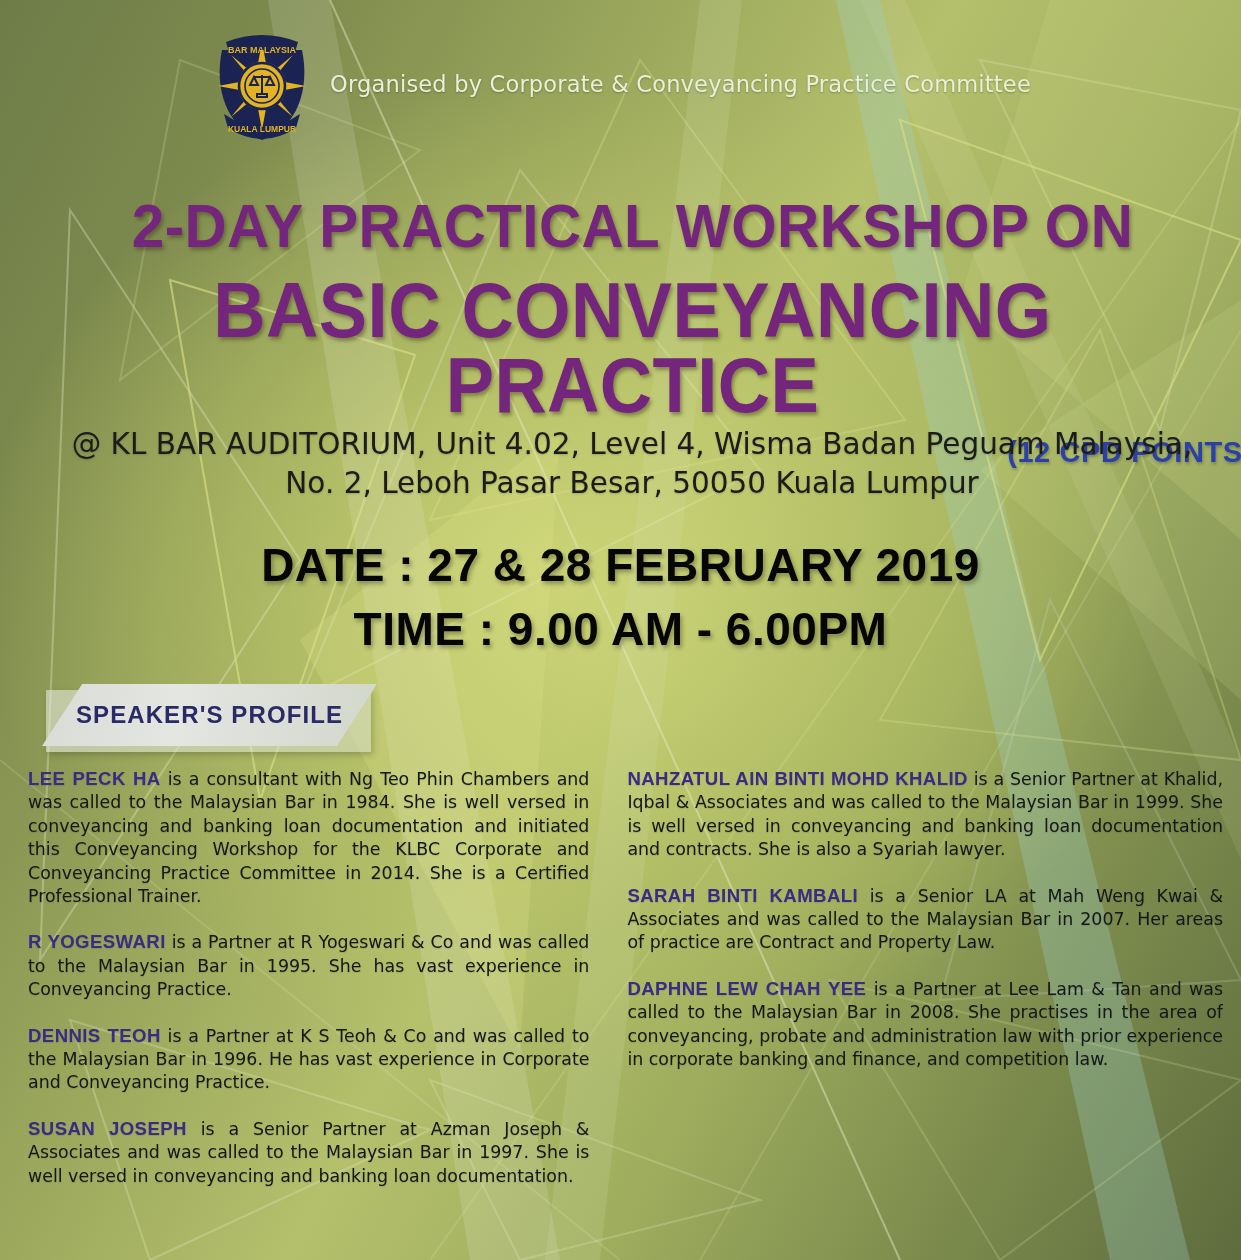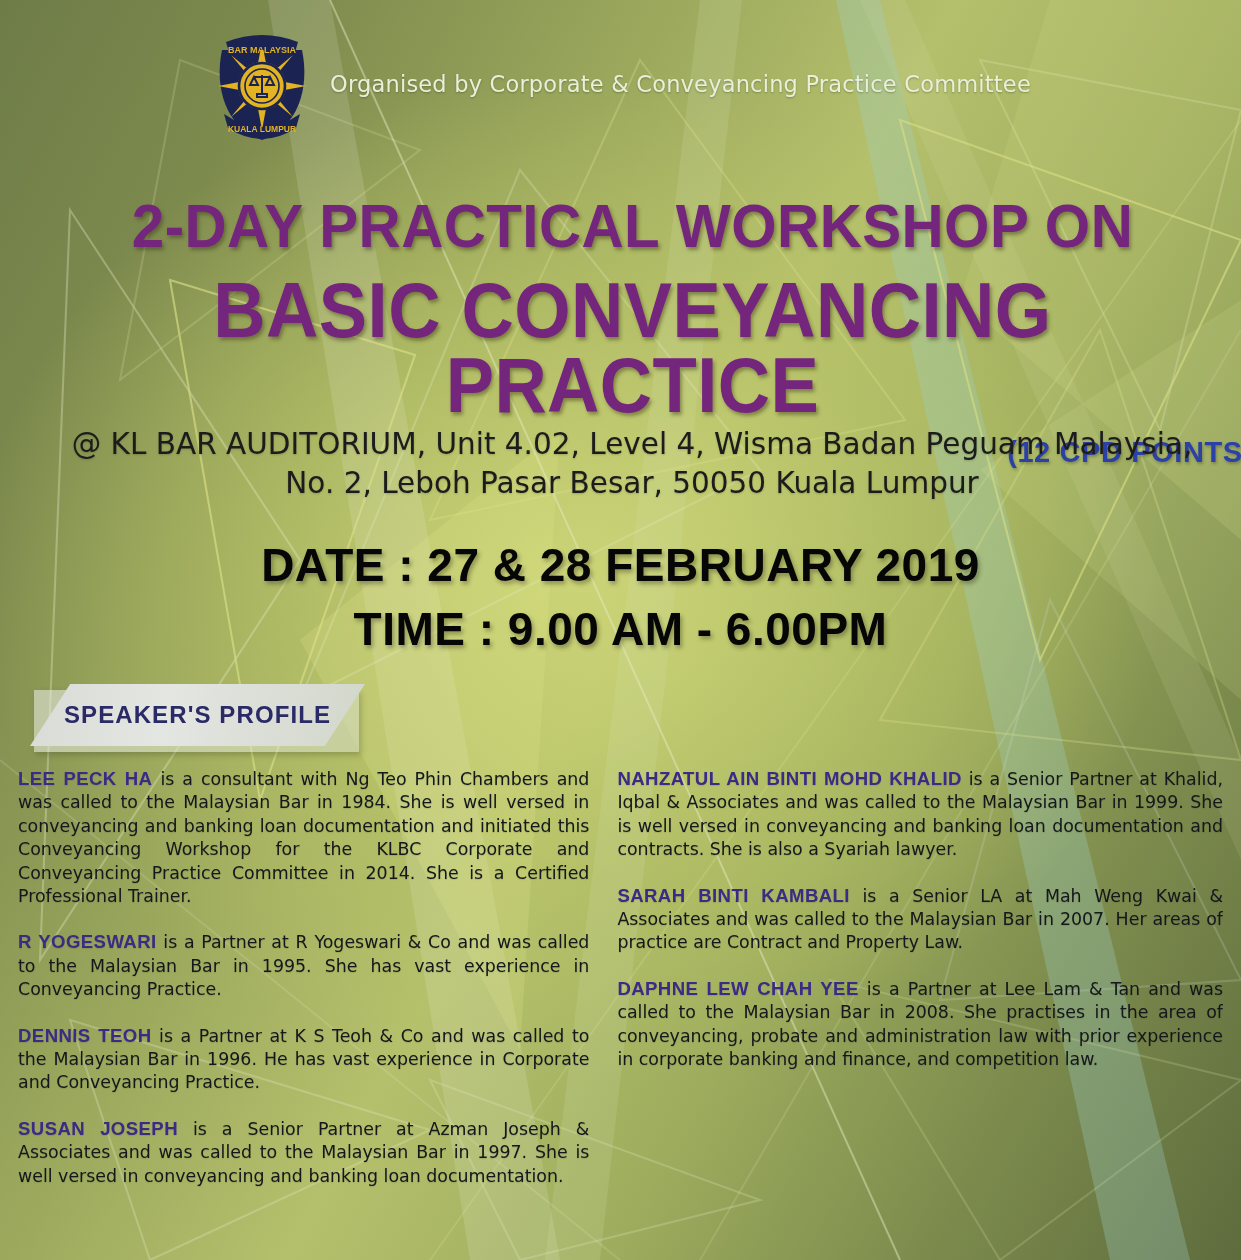--- a/index.html
+++ b/index.html
@@ -69,21 +69,21 @@
   .datetime{
     position:absolute; top:537px; left:0; width:100%; text-align:center;
     font-family:"Liberation Sans Narrow","Liberation Sans", sans-serif;
     font-weight:700; color:#060606; letter-spacing:.5px; line-height:1.22;
     text-shadow:2px 3px 4px rgba(50,50,25,.4);
   }
   .dt1{ font-size:46px; }
   .dt2{ font-size:46px; margin-top:8px; }
 
   
-  .banner{ position:absolute; left:30px; top:684px; width:335px; height:70px; }
+  .banner{ position:absolute; left:42px; top:684px; width:335px; height:70px; }
   .banner .plate{
     position:absolute; left:4px; top:6px; width:325px; height:62px;
     background:linear-gradient(100deg, rgba(236,238,232,.55), rgba(214,220,200,.55));
     box-shadow:2px 3px 6px rgba(40,45,20,.25);
   }
   .banner .para{
     position:absolute; left:0; top:0; width:335px; height:62px;
     background:linear-gradient(100deg,#d9dbd7 0%, #e4e6e2 40%, #d2d7cb 100%);
     clip-path:polygon(12% 0%, 100% 0%, 88% 100%, 0% 100%);
     box-shadow:2px 3px 7px rgba(40,45,20,.3);
@@ -99,20 +99,21 @@
     position:absolute; top:766px; left:18px; width:1205px; height:500px;
     display:flex; gap:28px; overflow:hidden;
   }
   .col{ width:585px; }
   .col.right{ width:620px; }
   .bio{
     font-family:"DejaVu Sans", sans-serif;
     font-size:17.4px; line-height:1.345;
     color:#14181c; text-align:justify; margin-bottom:21px;
     text-shadow:0 1px 1px rgba(70,70,40,.18);
+    margin-left:10px;
   }
   .bio .nm{
     font-family:"Liberation Sans Narrow","Liberation Sans", sans-serif;
     font-weight:700; font-size:18.6px; color:#3b2a86; letter-spacing:.4px;
   }
 </style>
 </head>
 <body>
 
 <div id="poster">

